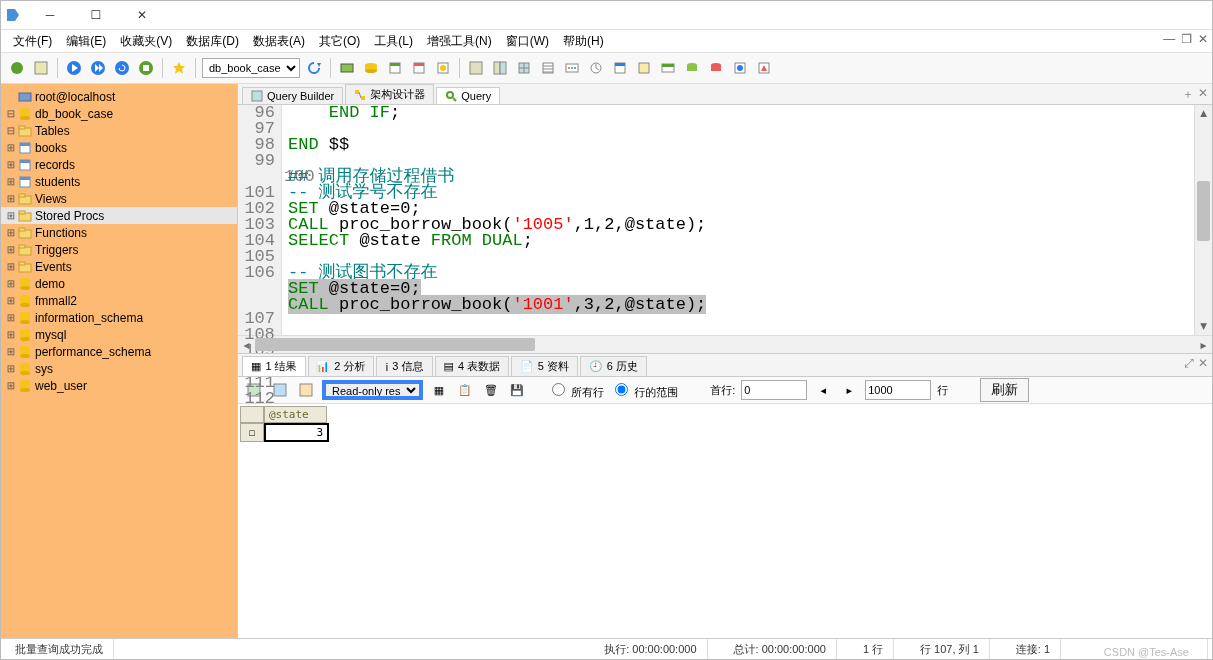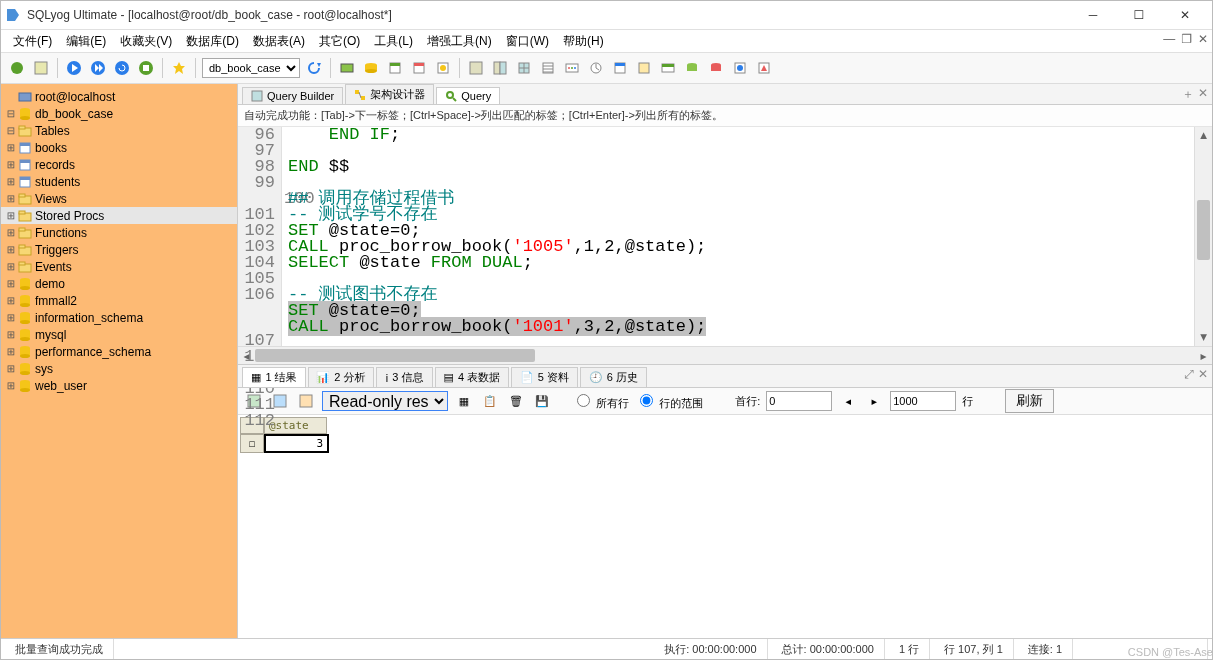--- a/index.html
+++ b/index.html
@@ -41,48 +41,47 @@
 .vscroll .track{flex:1;position:relative;width:100%}
 .vscroll .thumb{position:absolute;left:2px;right:2px;top:30%;height:60px;background:#c0c0c0;border-radius:2px}
 .hscroll{height:17px;background:#f0f0f0;border-top:1px solid #ddd;display:flex;align-items:center}
 .hscroll .arrow{width:17px;height:100%;display:flex;align-items:center;justify-content:center;color:#666}
 .hscroll .track{flex:1;height:100%;position:relative}
 .hscroll .thumb{position:absolute;top:2px;bottom:2px;left:0;width:280px;background:#c0c0c0;border-radius:2px}
 .res-tabs{height:22px;border-top:1px solid #ccc;border-bottom:1px solid #ccc;display:flex;align-items:flex-end;background:#f4f4f4;padding-left:4px;position:relative}
 .res-tab{border:1px solid #ccc;border-bottom:none;background:#f0f0f0;padding:2px 8px;margin-right:2px;display:flex;align-items:center;gap:4px;font-size:11px}
 .res-tab.active{background:#fff}
 .res-toolbar{height:26px;border-bottom:1px solid #ddd;display:flex;align-items:center;gap:6px;padding:0 6px;background:#fafafa;font-size:11px}
-.res-toolbar .sel{height:20px;border:1px solid #3b82f6;font-size:16px;padding:0 2px}
+.res-toolbar .sel{height:20px;border:4px solid #3b82f6;font-size:11px;padding:0 2px}
 .res-toolbar input[type=text]{width:60px;height:18px;border:1px solid #a9a9a9;font-size:11px;padding:0 2px}
 .res-toolbar .btn{border:1px solid #a9a9a9;background:#f6f6f6;padding:2px 10px}
 .res-grid{flex:1;background:#fff;padding:2px;overflow:auto}
 .grid-head{display:flex}
 .grid-head .cell{background:#ece9d8;border:1px solid #aca899;font-family:Consolas,monospace;font-size:11px;padding:1px 4px;color:#6b6b2d}
 .grid-head .hc{width:14px}
 .grid-row{display:flex}
 .grid-row .cell{border:1px solid #aca899;font-family:Consolas,monospace;font-size:11px;padding:1px 4px}
 .grid-row .hc{width:14px;background:#ece9d8;display:flex;align-items:center;justify-content:center}
 .grid-row .val{width:53px;text-align:right;background:#fff}
 .sql-status{height:18px;border-top:1px solid #ddd;font-size:11px;color:#333;padding:2px 6px}
-.statusbar{height:20px;border-top:1px solid #ccc;display:flex;align-items:flex-start;font-size:11px;color:#333;padding:0 4px;gap:4px}
+.statusbar{height:20px;border-top:1px solid #ccc;display:flex;align-items:flex-start;font-size:11px;color:#333;padding:0 4px;gap:16px}
 .statusbar .cell{border-right:1px solid #ddd;padding:0 10px;height:100%;display:flex;align-items:center}
 .statusbar .filler{flex:1}
-.watermark{position:absolute;right:0;bottom:2px;color:#bbb;font-size:11px;pointer-events:none}
+.watermark{position:absolute;right:24px;bottom:2px;color:#bbb;font-size:11px;pointer-events:none}
 svg{display:block}
 </style>
 </head>
 <body>
 
 <div class="titlebar">
   <span class="app-icon">
     <svg width="16" height="16">
         <path d="M2 2 L10 2 L14 8 L10 14 L2 14 Z" fill="#4a90d9"></path>
       </svg>
   </span>
-  <span class="title">SQLyog Ultimate - [localhost@root/db_book_case - root@localhost*]</span>
   <div class="winbtns">
     <div class="winbtn">─</div>
     <div class="winbtn">☐</div>
     <div class="winbtn">✕</div>
   </div>
 </div>
 
 <div class="menubar">
   <span class="mitem">文件(F)</span>
   <span class="mitem">编辑(E)</span>
@@ -487,21 +486,20 @@
             </svg>
           </span>
         <span>Query</span>
       </div>
       <span class="rt-close">
         <span>＋</span>
         <span>✕</span>
       </span>
     </div>
 
-    <div class="hint">自动完成功能：[Tab]-&gt;下一标签；[Ctrl+Space]-&gt;列出匹配的标签；[Ctrl+Enter]-&gt;列出所有的标签。</div>
 
     <div class="editor-wrap">
       <div class="gutter" id="gutter">
           <div style="height: 16px;">96</div>
           <div style="height: 16px;">97</div>
           <div style="height: 16px;">98</div>
           <div style="height: 16px;">99</div>
           <div style="height: 16px; margin-left: 40px;">100</div>
           <div style="height: 16px;">101</div>
           <div style="height: 16px;">102</div>

